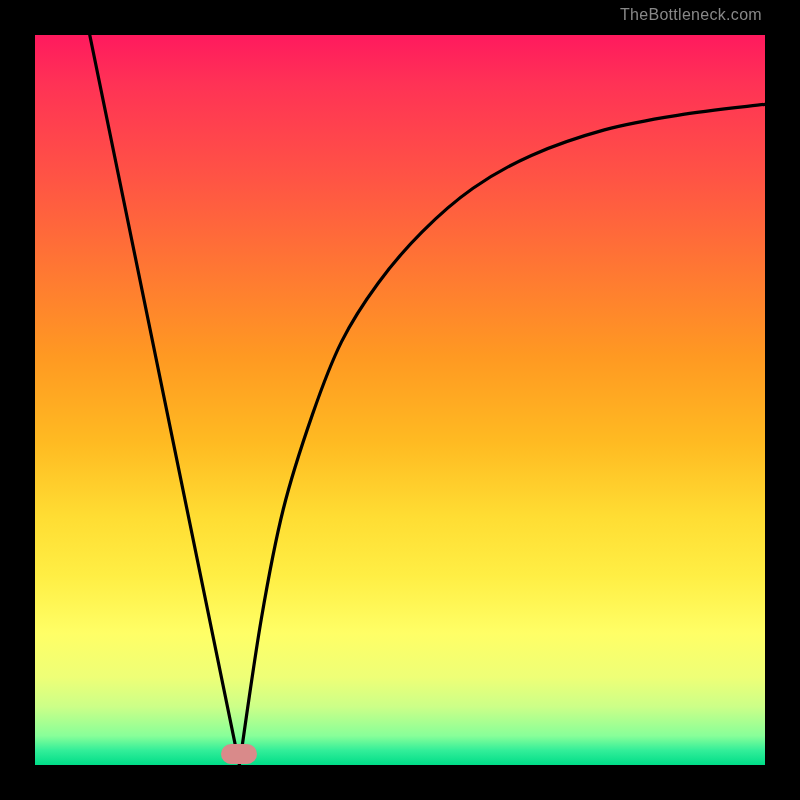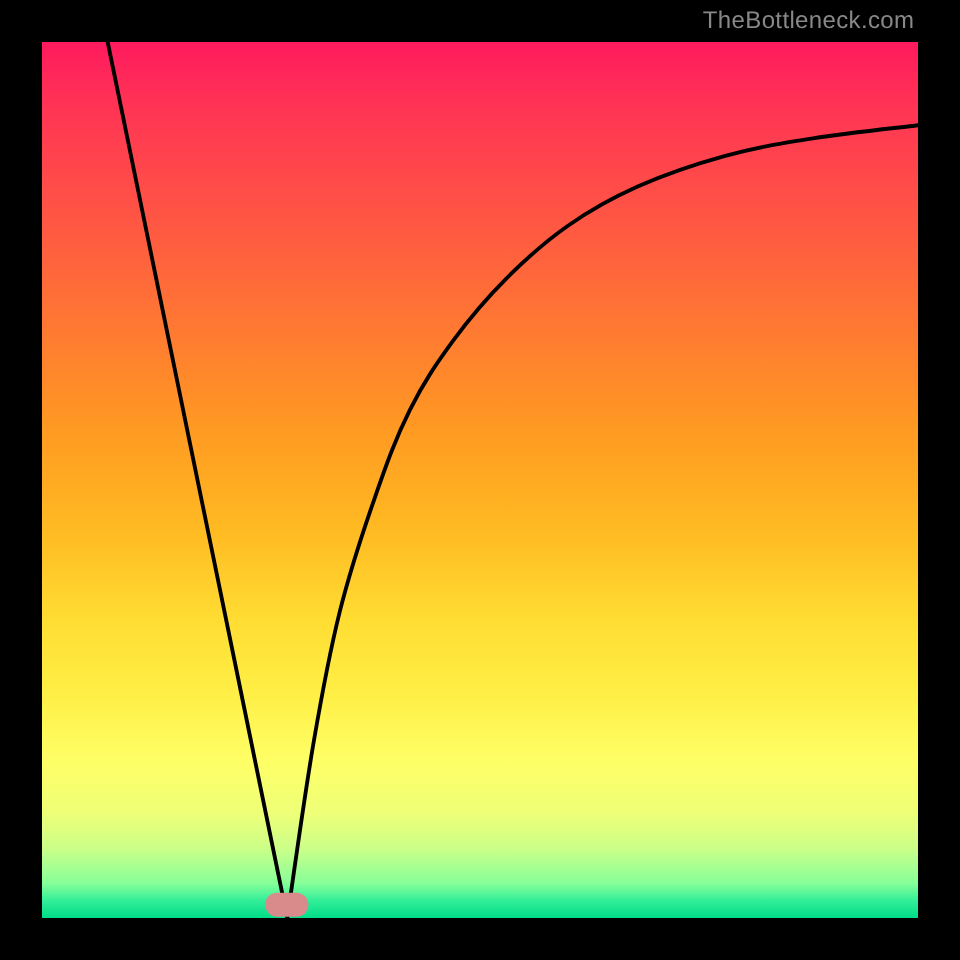--- a/index.html
+++ b/index.html
@@ -40,21 +40,21 @@
       #88ff99 96%,
       #33ee99 98%,
       #00dd88 100%
     );
   }
   .watermark {
     position: absolute;
     top: 6px;
     right: 38px;
     color: #888;
-    font-size: 20px;
+    font-size: 16px;
     font-weight: 400;
     letter-spacing: 0.3px;
   }
   svg.curve {
     position: absolute;
     top: 0;
     left: 0;
     width: 730px;
     height: 730px;
   }

